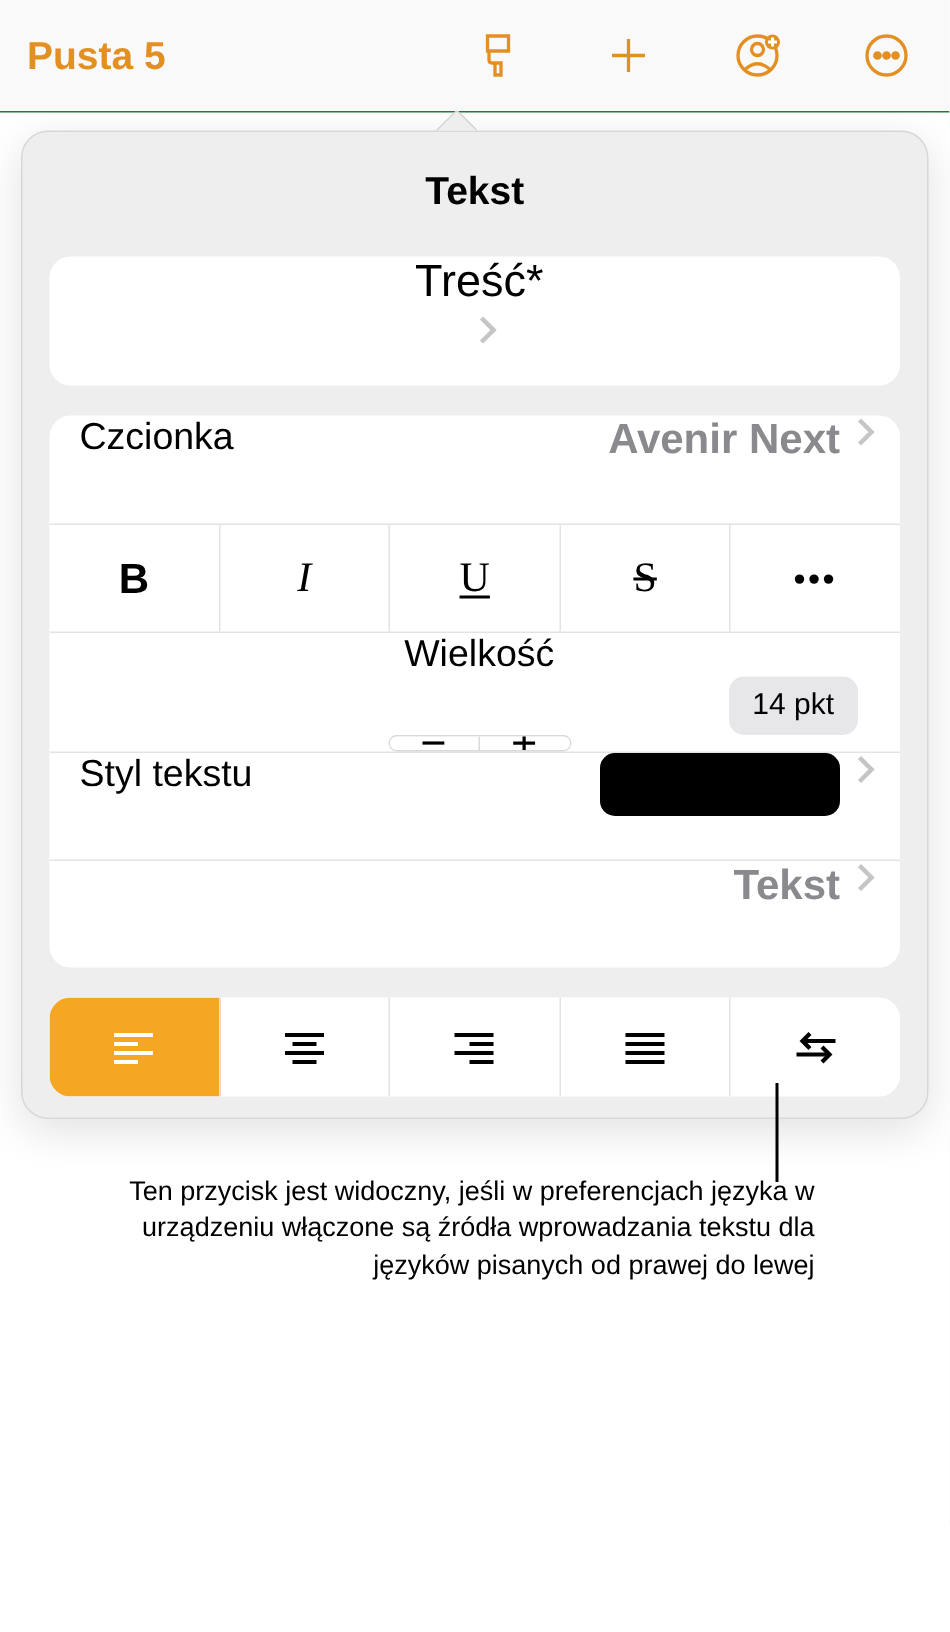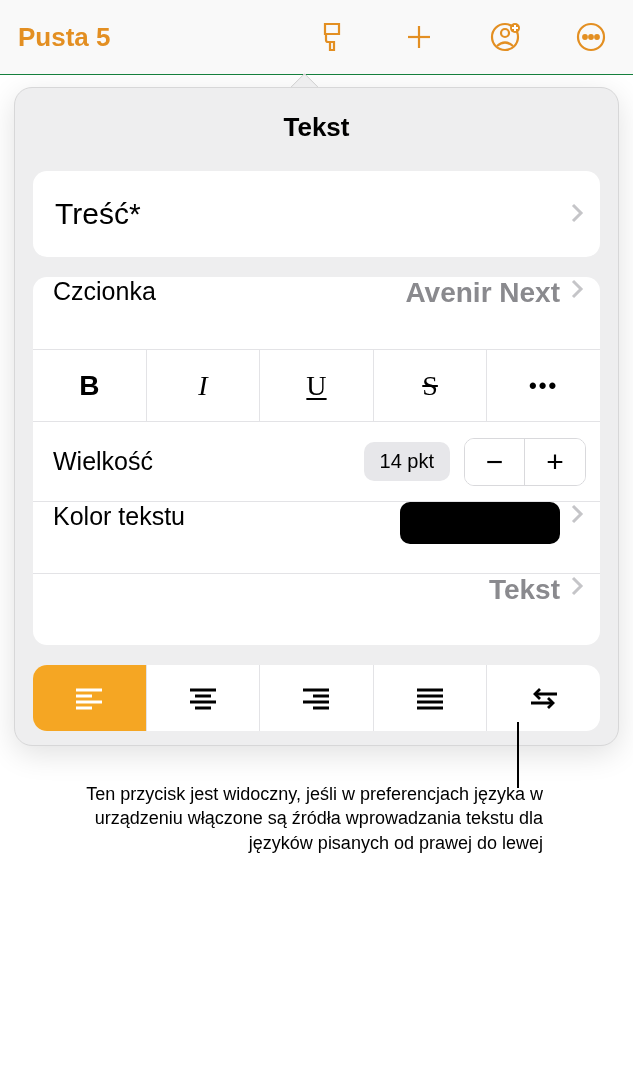--- a/index.html
+++ b/index.html
@@ -90,20 +90,21 @@
   .row .label { color:#000; }
   .row .val { margin-left:auto; color:#8a8a8e; font-size:28px;font-weight:bold; }
   .chev { margin-left:10px; color:#c5c5c8; }
   .chev svg { width:14px; height:22px; stroke:#c5c5c8; fill:none; stroke-width:3; }
   
   .bigrow {
     display:flex; align-items:center;
     height:86px;
     padding:0 16px 0 22px;
     font-size:30px;
+    flex-direction:column;
   }
   
   
   .bius-row {
     display:flex;
     border-top:1px solid #e3e3e6;
     height:72px;
   }
   .bius-btn {
     flex:1;
@@ -114,21 +115,21 @@
     font-family: Georgia, "Times New Roman", serif;
   }
   .bius-btn:last-child { border-right:none; }
   .bius-bold { font-weight:800; font-family:-apple-system, Arial, sans-serif;}
   .bius-italic { font-style:italic; }
   .bius-underline { text-decoration:underline; text-underline-offset:3px;}
   .bius-strike { text-decoration:line-through; }
   .bius-more { font-weight:700; letter-spacing:2px; font-family:-apple-system, Arial, sans-serif; font-size:22px;}
   
   
-  .size-row { display:flex; align-items:center; height:80px; padding:0 14px 0 20px; border-top:1px solid #e3e3e6; font-size:25px;}
+  .size-row { display:flex; align-items:center; height:80px; padding:0 14px 0 20px; border-top:1px solid #e3e3e6; font-size:25px;flex-direction:column;}
   .size-badge {
     margin-left:auto;
     background:#e7e7ea;
     border-radius:10px;
     padding:8px 16px;
     font-size:20px;
     color:#000;
     margin-right:14px;
   }
   .stepper {
@@ -271,21 +272,21 @@
       <div class="size-row">
         <span class="label">Wielkość</span>
         <span class="size-badge">14 pkt</span>
         <div class="stepper">
           <div class="stepper-btn">−</div>
           <div class="stepper-btn">+</div>
         </div>
       </div>
 
       <div class="row">
-        <span class="label">Kolor tekstu</span>
+        <span class="label">Styl tekstu</span>
         <span class="color-swatch" style="background:#000000"></span>
         <span class="chev"><svg viewBox="0 0 14 22">
               <polyline points="3,3 11,11 3,19"></polyline>
             </svg></span>
       </div>
 
       <div class="row">
         <span class="val">Tekst</span>
         <span class="chev"><svg viewBox="0 0 14 22">
               <polyline points="3,3 11,11 3,19"></polyline>

